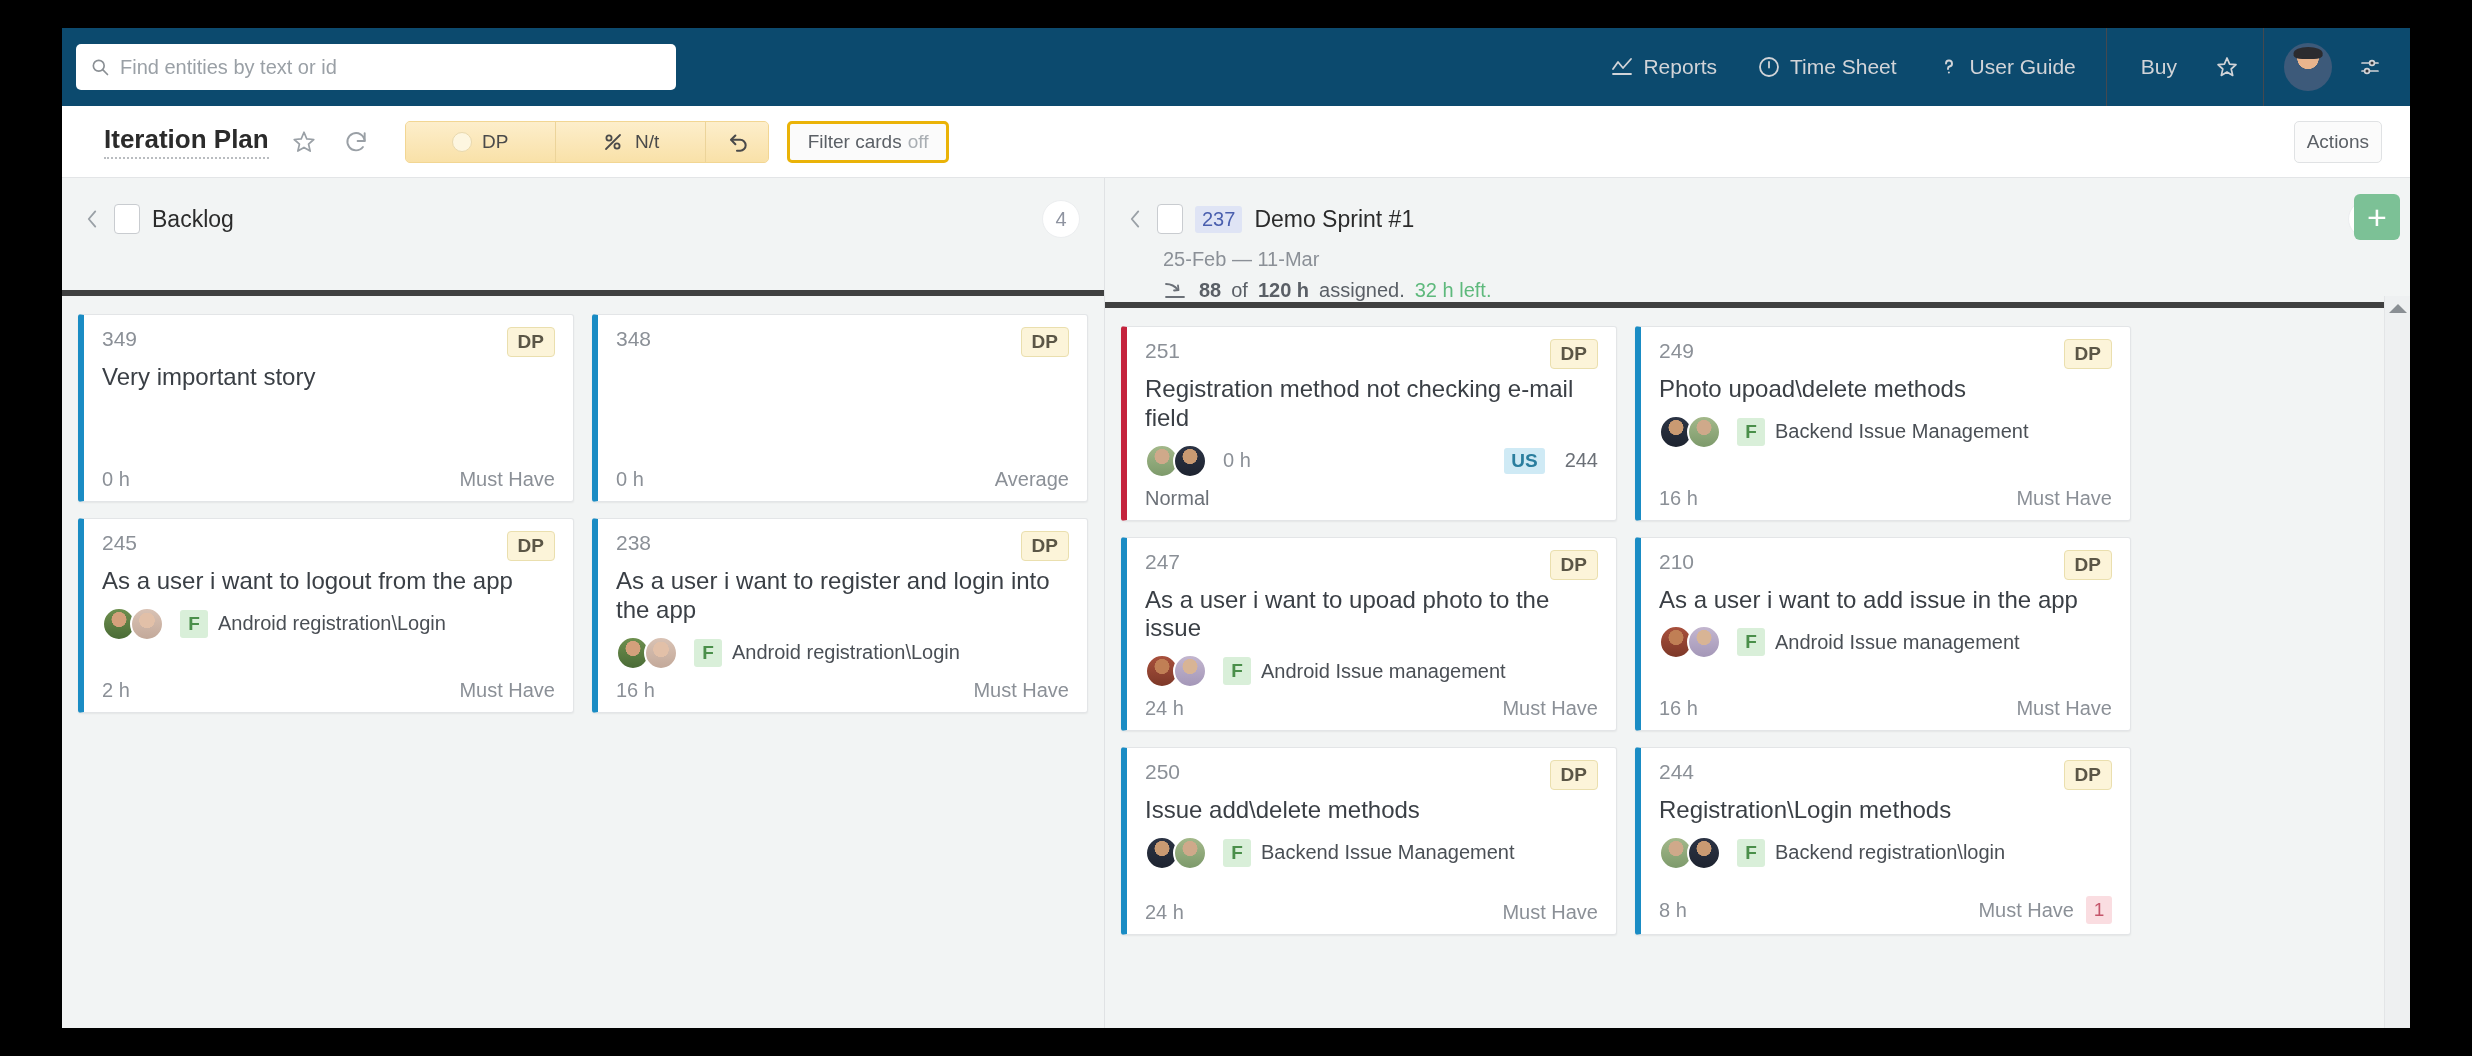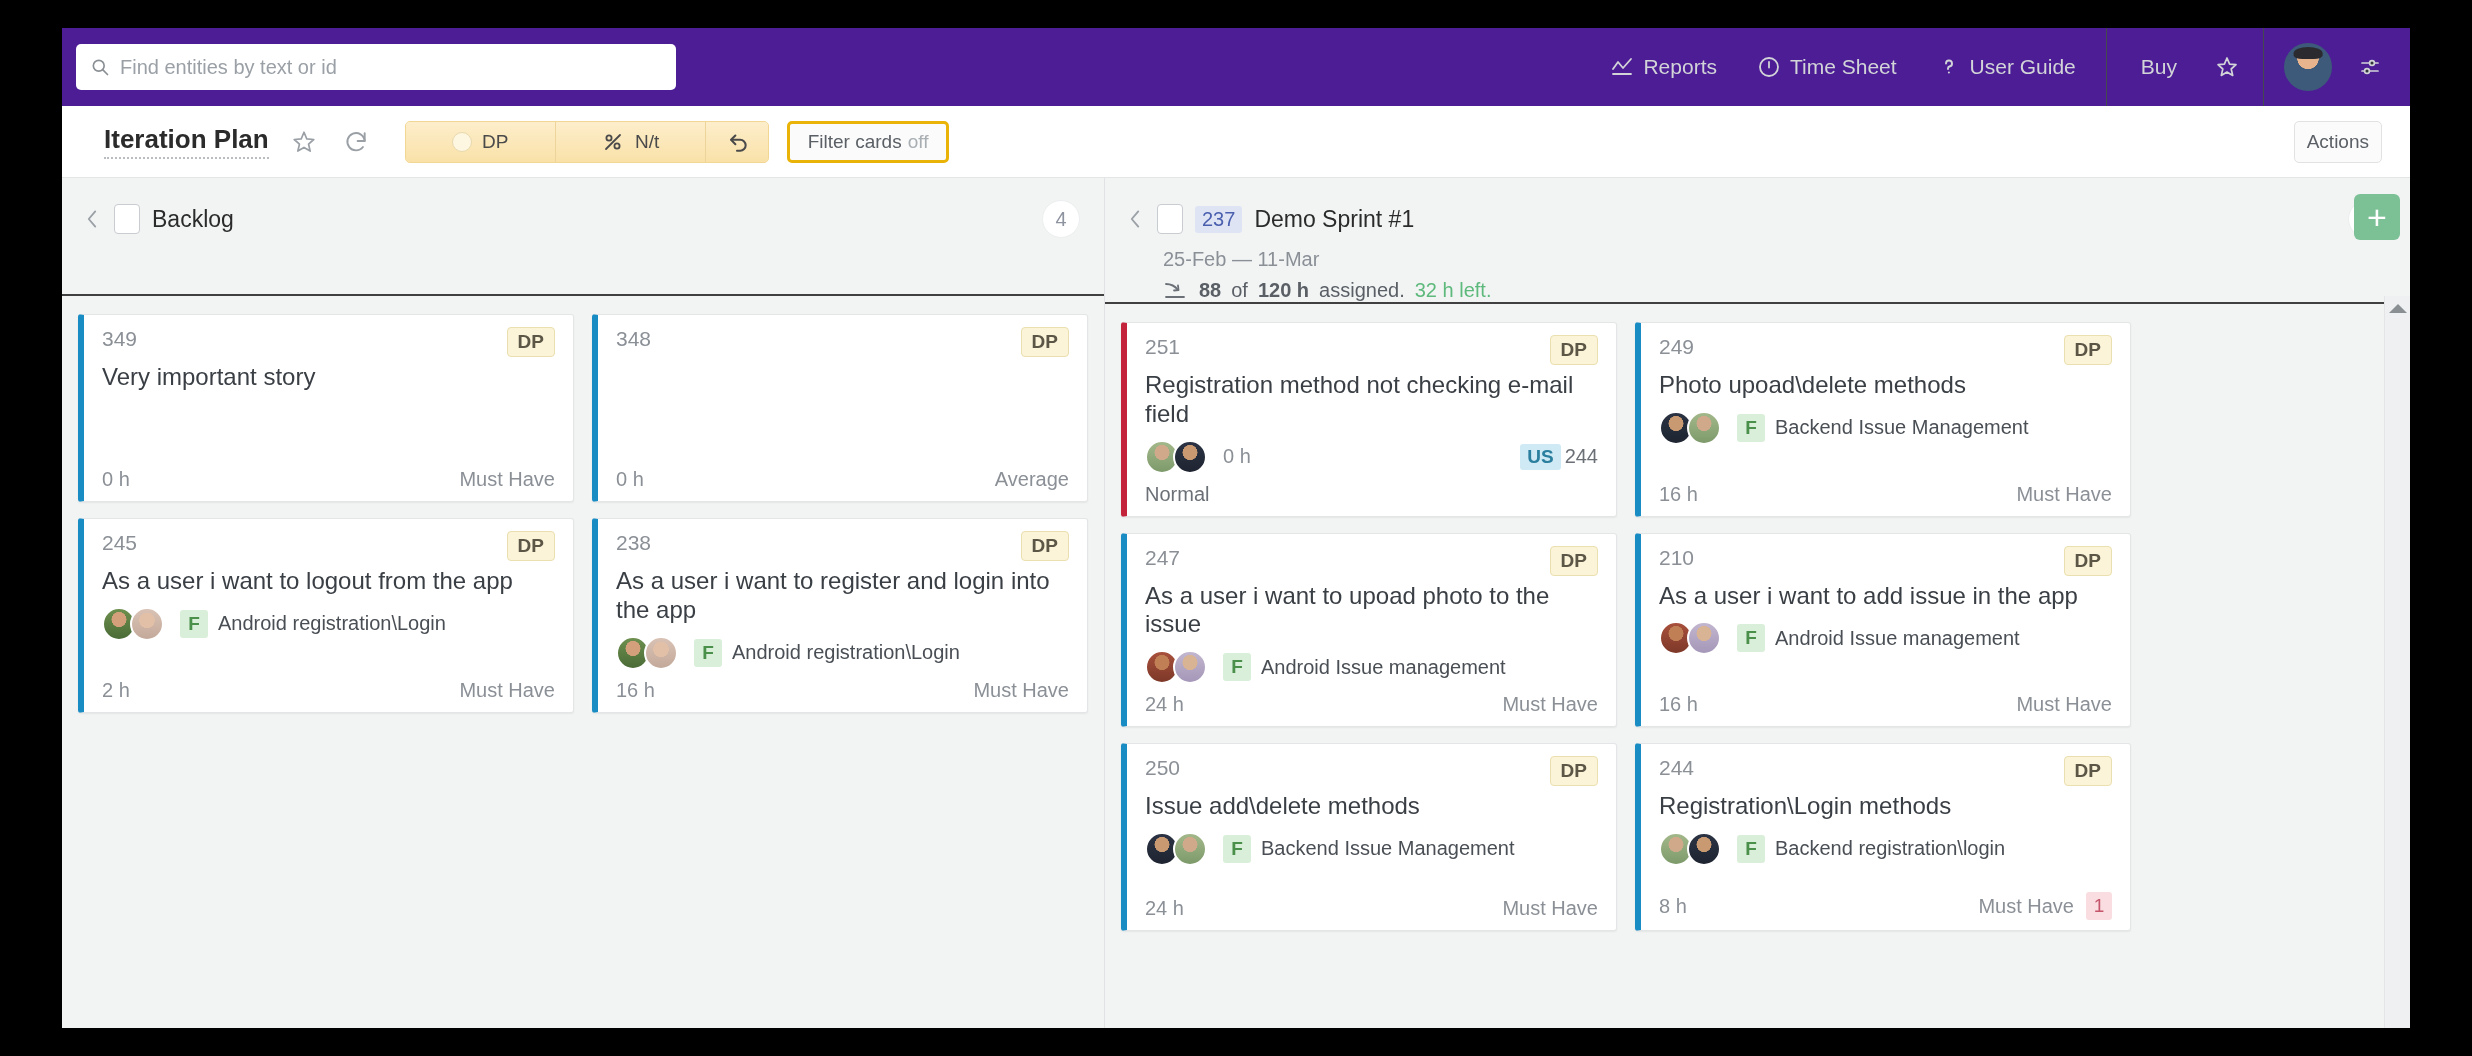--- a/index.html
+++ b/index.html
@@ -13,21 +13,21 @@
     position: absolute;
     left: 62px; top: 28px;
     width: 2348px; height: 1000px;
     background: #fff;
     overflow: hidden;
   }
 
   
   .topnav {
     height: 78px;
-    background: #4c1d95;
+    background: #0c4a6e;
     display: flex; align-items: center;
     padding: 0 22px 0 14px;
     position: relative;
   }
   .search-wrap {
     width: 600px; height: 46px;
     background: #fff; border-radius: 5px;
     display: flex; align-items: center;
     padding: 0 14px; gap: 10px;
   }
@@ -125,21 +125,21 @@
   
   .board { display: flex; height: calc(100% - 78px - 72px); background: #f2f4f4; }
   .pane { display: flex; flex-direction: column; height: 100%; position: relative; }
   .pane-backlog { width: 1043px; border-right: 1px solid #e0e2e4; }
   .pane-sprint { flex: 1; position: relative; }
 
   .pane-head {
     background: #f2f4f4;
     padding: 22px 24px 0 20px;
     min-height: 118px;
-    border-bottom: 2px solid #404040;
+    border-bottom: 6px solid #404040;
     position: relative;
   }
   .head-row1 { display: flex; align-items: center; gap: 12px; }
   .collapse-chevron { cursor: pointer; display: flex; align-items: center; }
   .head-check {
     width: 26px; height: 30px; border: 1px solid #c9ccd0;
     border-radius: 4px; background: #fff; cursor: pointer;
   }
   .head-id {
     background: #dfe4f5; color: #4a5fae;
@@ -219,21 +219,21 @@
   .av-f { background: radial-gradient(circle at 50% 35%, #d8b495 0 30%, transparent 31%), linear-gradient(#c3b6cf, #a497b8); }
   .feat-tag {
     background: #d9efd9; color: #4a8f4a;
     font-size: 19px; font-weight: 600;
     width: 28px; height: 28px; border-radius: 3px;
     display: flex; align-items: center; justify-content: center;
     margin-left: 12px; flex: 0 0 auto;
   }
   .feat-name { font-size: 20px; color: #4a4f55; white-space: nowrap; }
   .meta-hours { font-size: 20px; color: #8b9097; margin-left: 12px; }
-  .meta-right { margin-left: auto; display: flex; align-items: center; gap: 4px; }
+  .meta-right { margin-left: auto; display: flex; align-items: center; gap: 20px; }
   .us-tag {
     background: #cfeaf5; color: #2a7e9e;
     font-size: 19px; font-weight: 600;
     padding: 2px 7px; border-radius: 3px;
   }
   .us-num { font-size: 20px; color: #6b7077; }
   .card-foot {
     margin-top: auto; padding-top: 8px;
     display: flex; align-items: center;
   }

